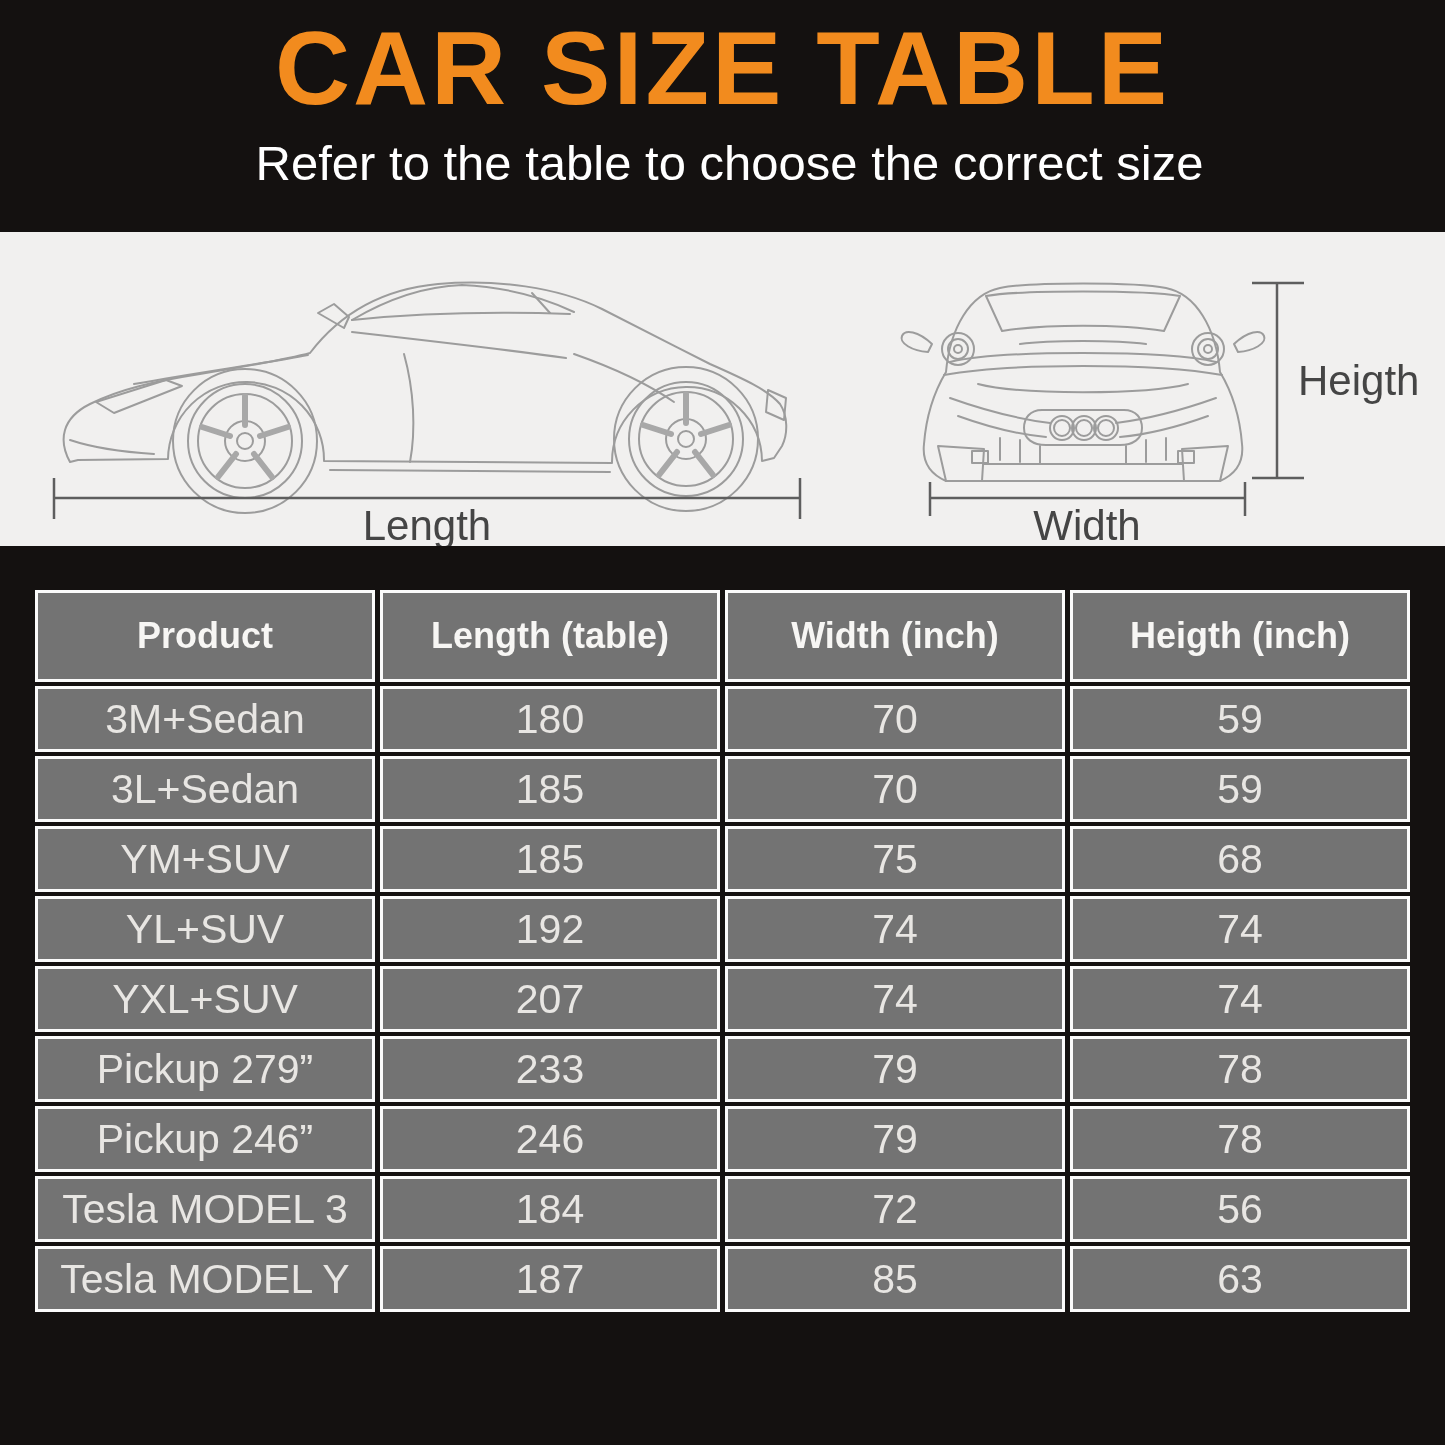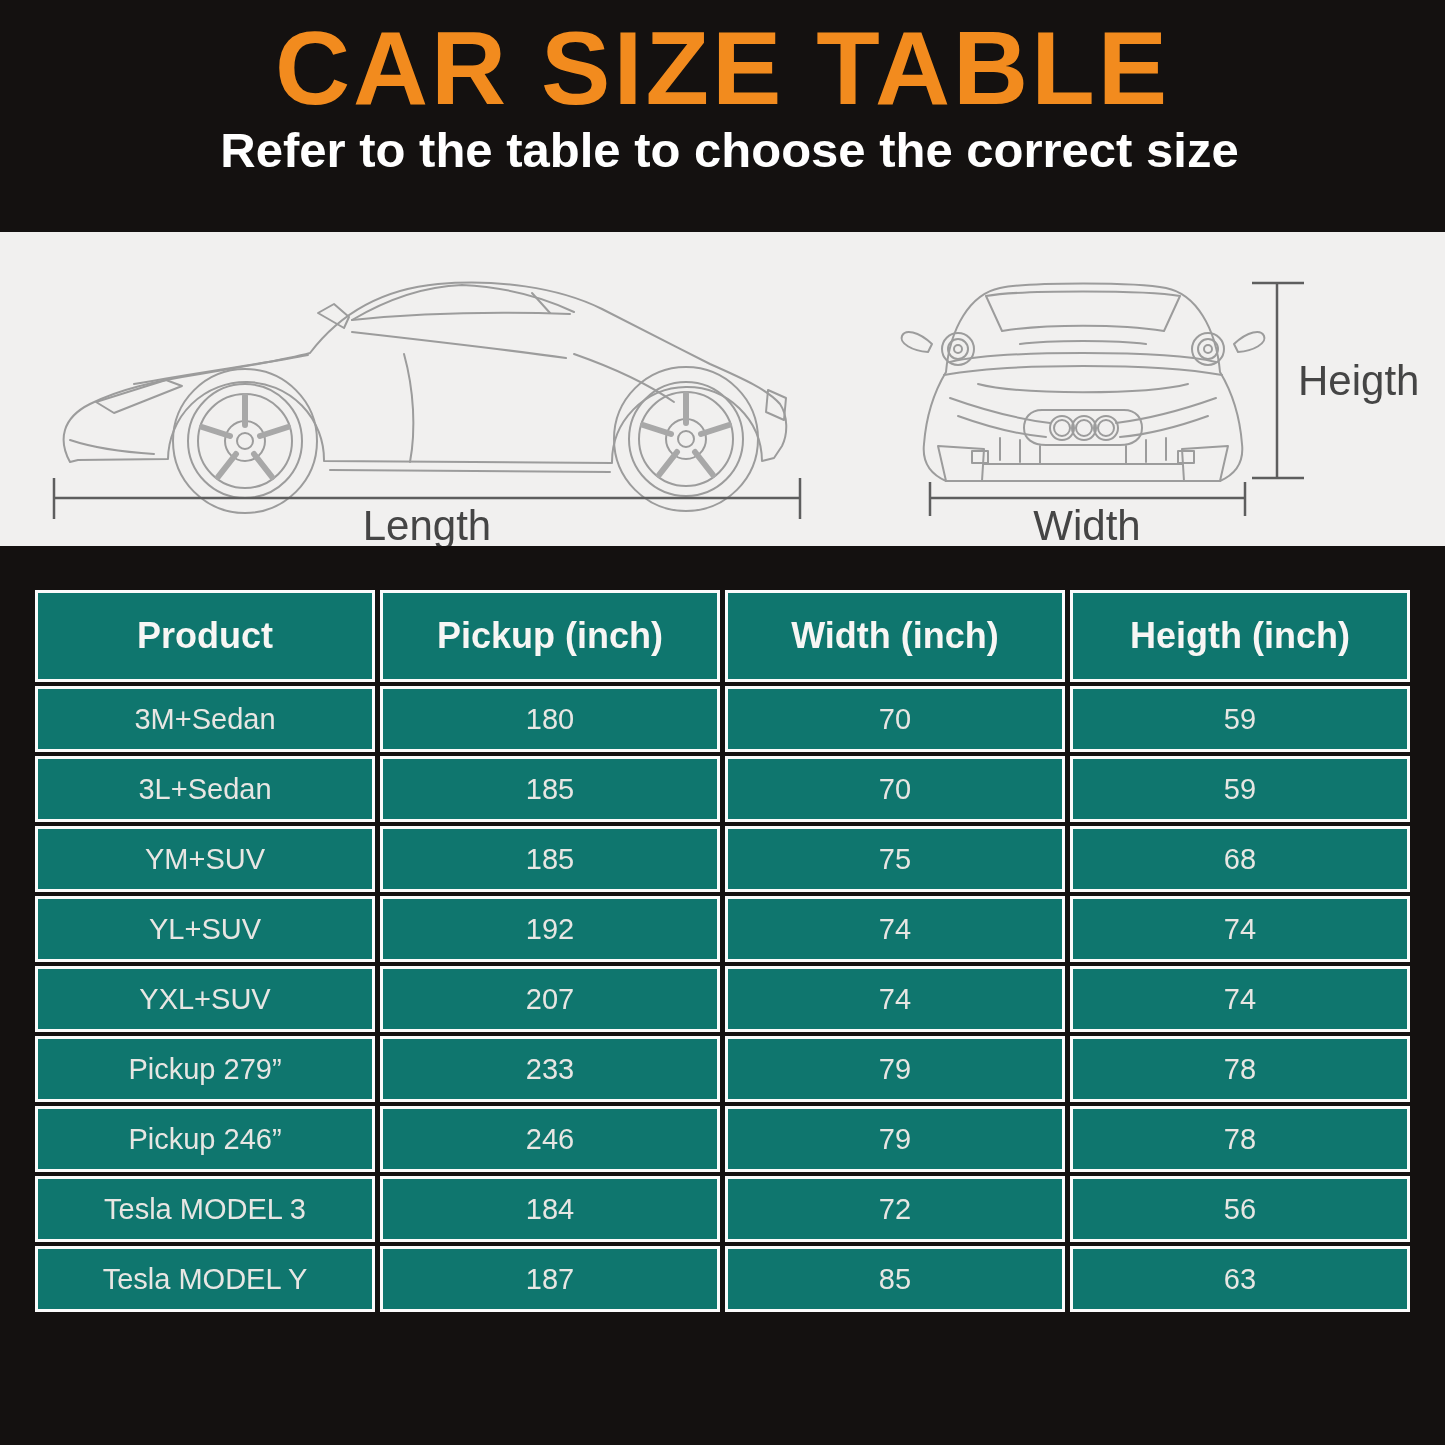--- a/index.html
+++ b/index.html
@@ -12,23 +12,23 @@
   }
   
   .hero { height:232px; text-align:center; }
   .hero h1 {
     margin:0; padding-top:16px;
     font-size:104px; line-height:1.0;
     font-weight:bold; letter-spacing:3px;
     color:#F28B1E;
   }
   .hero p {
-    margin:6px 0 0;
+    margin:19px 0 0;
     font-size:49px; line-height:1.0;
-    font-weight:bold;
+    font-weight:normal;
     color:#FFFFFF;
     padding-left:14px;
   }
   
   .diagram-band {
     height:314px; width:100%;
     background:#F1F0EF;
   }
   .diagram-band svg { display:block; width:1445px; height:314px; }
   .sketch { stroke:#9C9C9C; stroke-width:2; fill:none; stroke-linecap:round; stroke-linejoin:round; }
@@ -42,31 +42,31 @@
   .table-wrap { padding:40px 30px 0; }
   table.size-table {
     width:100%;
     border-collapse:separate;
     border-spacing:5px 4px;
     table-layout:fixed;
   }
   table.size-table th, table.size-table td {
     border:3px solid #FBFBFB;
     text-align:center;
-    background:#0f766e;
+    background:#737373;
     overflow:hidden;
   }
   table.size-table th {
     height:84px;
     font-size:36px; font-weight:bold;
     color:#F7F6F4;
   }
   table.size-table td {
     height:58px;
-    font-size:29px; font-weight:normal;
+    font-size:41px; font-weight:normal;
     color:#E8E6E3;
     margin-top:29px;
   }
 </style>
 </head>
 <body>
 
 <div class="page">
 
   <header class="hero">
@@ -175,21 +175,21 @@
       </g>
       <text class="dim-label" x="1298" y="163">Heigth</text>
     </svg>
   </section>
 
   <section class="table-wrap">
     <table class="size-table">
       <thead>
         <tr id="header-row">
             <th>Product</th>
-            <th>Pickup (inch)</th>
+            <th>Length (table)</th>
             <th>Width (inch)</th>
             <th>Heigth (inch)</th>
           </tr>
       </thead>
       <tbody id="table-body">
           <tr>
             <td>3M+Sedan</td>
             <td>180</td>
             <td>70</td>
             <td>59</td>

